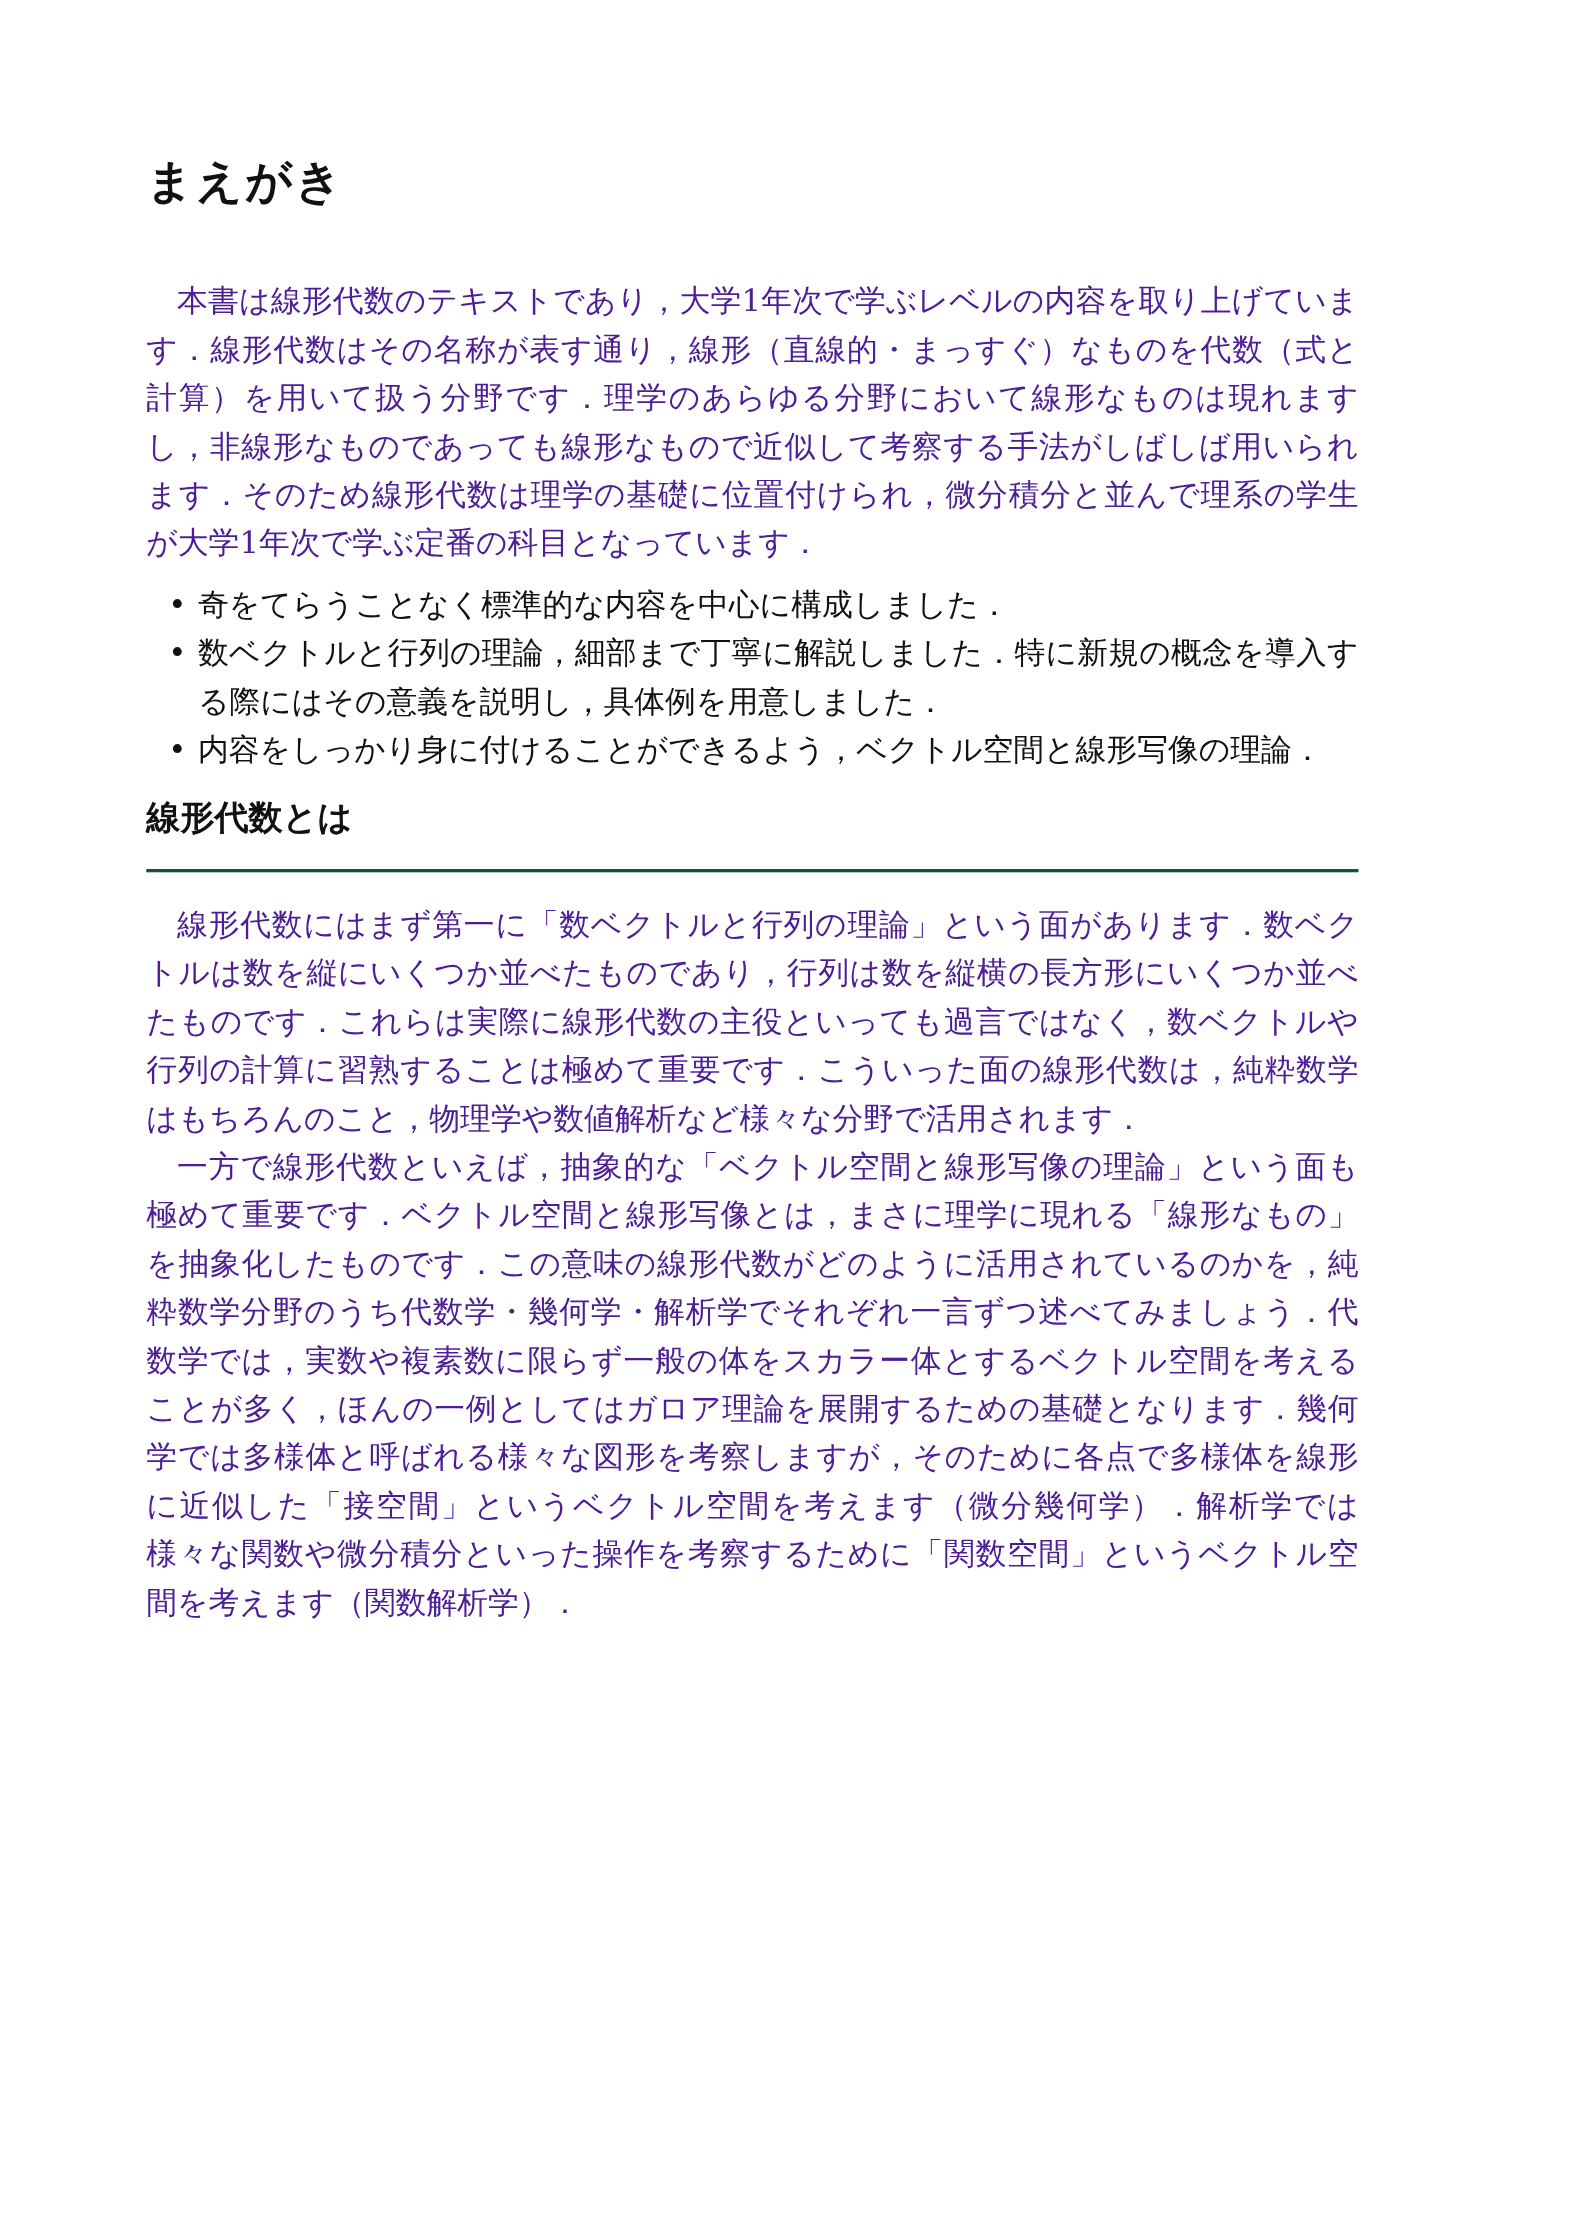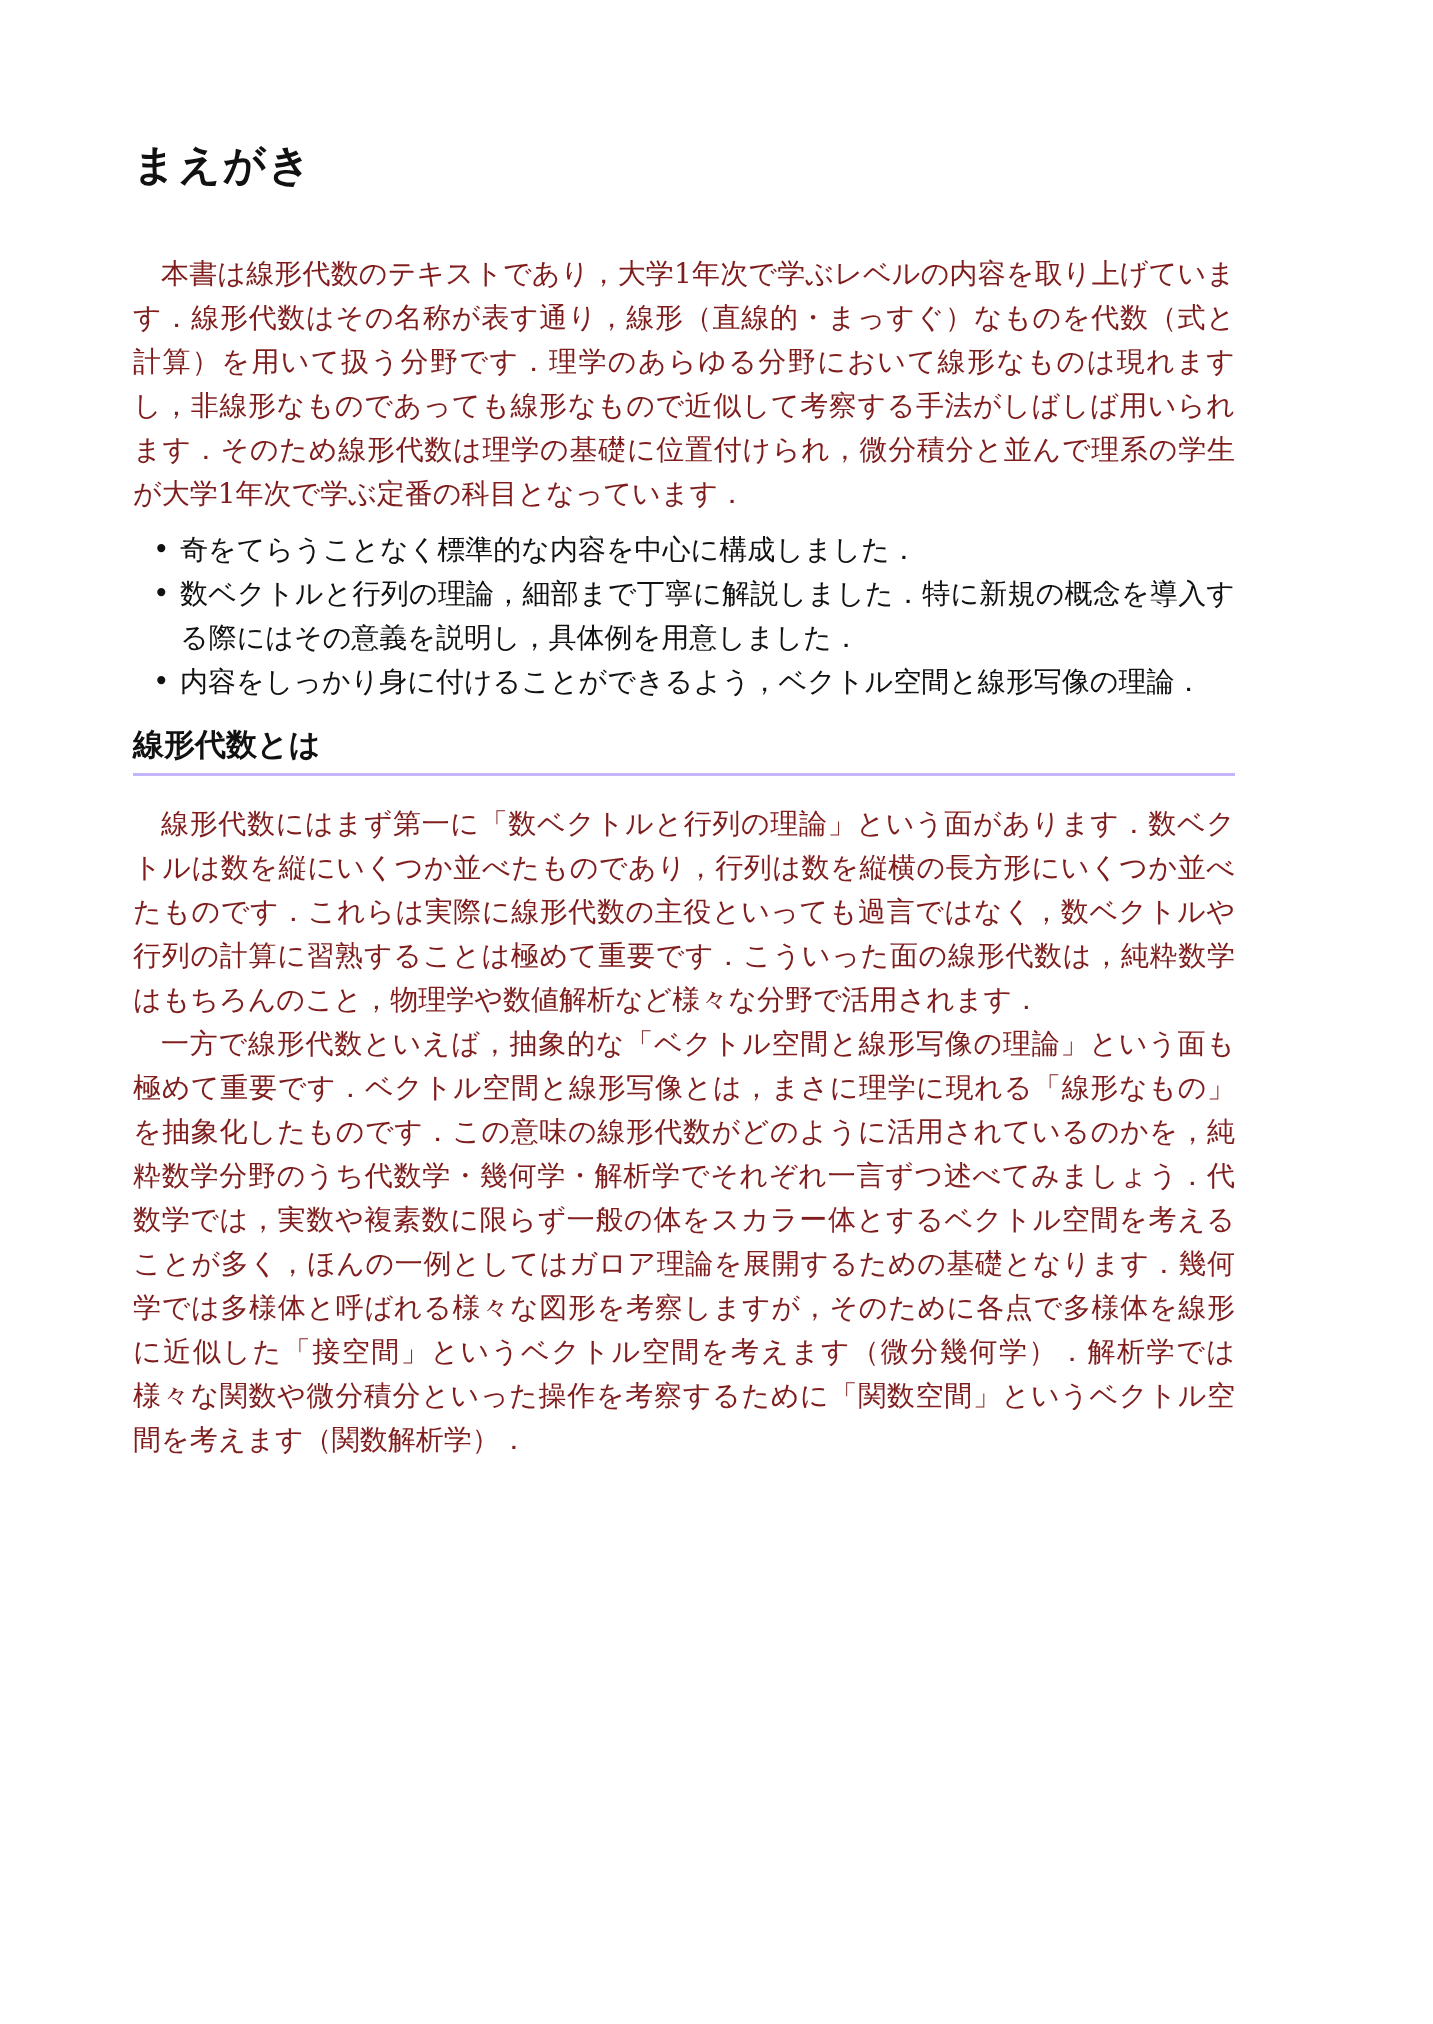--- a/index.html
+++ b/index.html
@@ -30,21 +30,21 @@
     letter-spacing: 2px;
     color: #111111;
   }
   .para {
     margin: 0;
     font-family: "DejaVu Serif", "Liberation Serif", serif;
     font-size: 28px;
     line-height: 44px;
     text-align: justify;
     text-justify: inter-character;
-    color: #7f1d1d;
+    color: #4c1d95;
   }
   .indent {
     text-indent: 28px;
   }
   .feature-list {
     list-style: none;
     margin: 12px 0 12px 0;
     padding: 0;
   }
   .feature-item {
@@ -60,22 +60,22 @@
   .bullet {
     position: absolute;
     left: 20px;
     top: 0;
     font-size: 28px;
     line-height: 44px;
     color: #111111;
   }
   .section-heading {
     margin: 22px 0 26px 0;
-    padding-bottom: 10px;
-    border-bottom: 3px solid #c4b5fd;
+    padding-bottom: 27px;
+    border-bottom: 3px solid #14532d;
     font-family: "DejaVu Sans", "Liberation Sans", sans-serif;
     font-weight: bold;
     font-size: 31px;
     line-height: 1.2;
     color: #111111;
   }
   .page-footer {
     position: absolute;
     left: 103px;
     top: 1922px;

